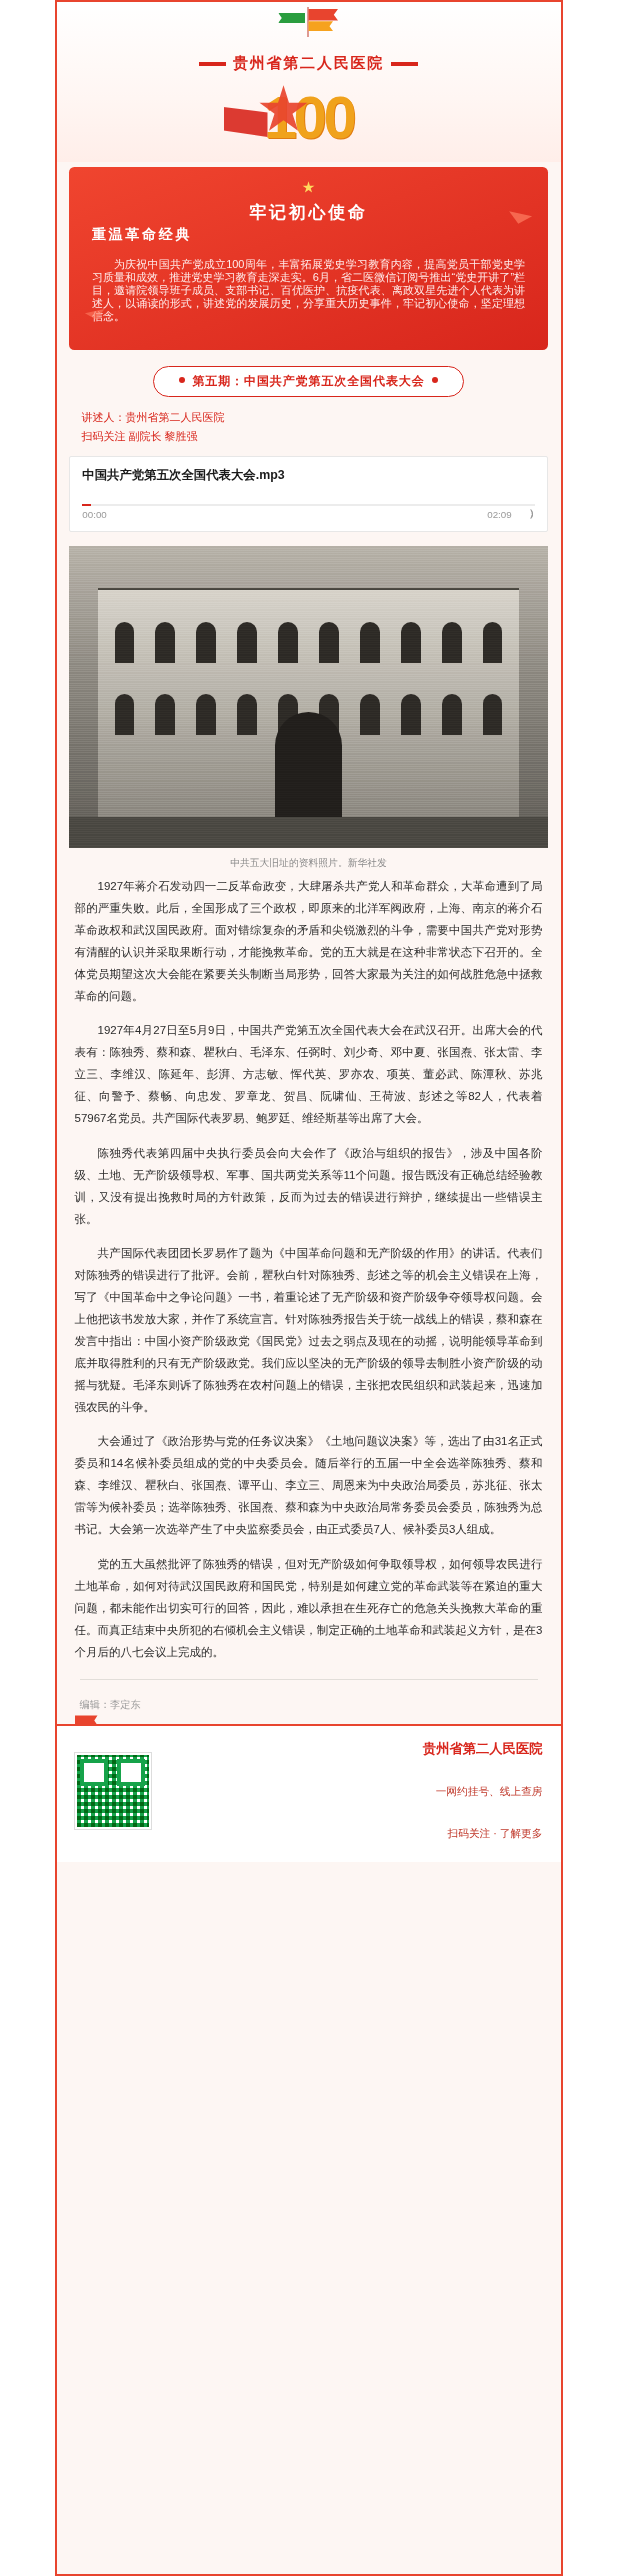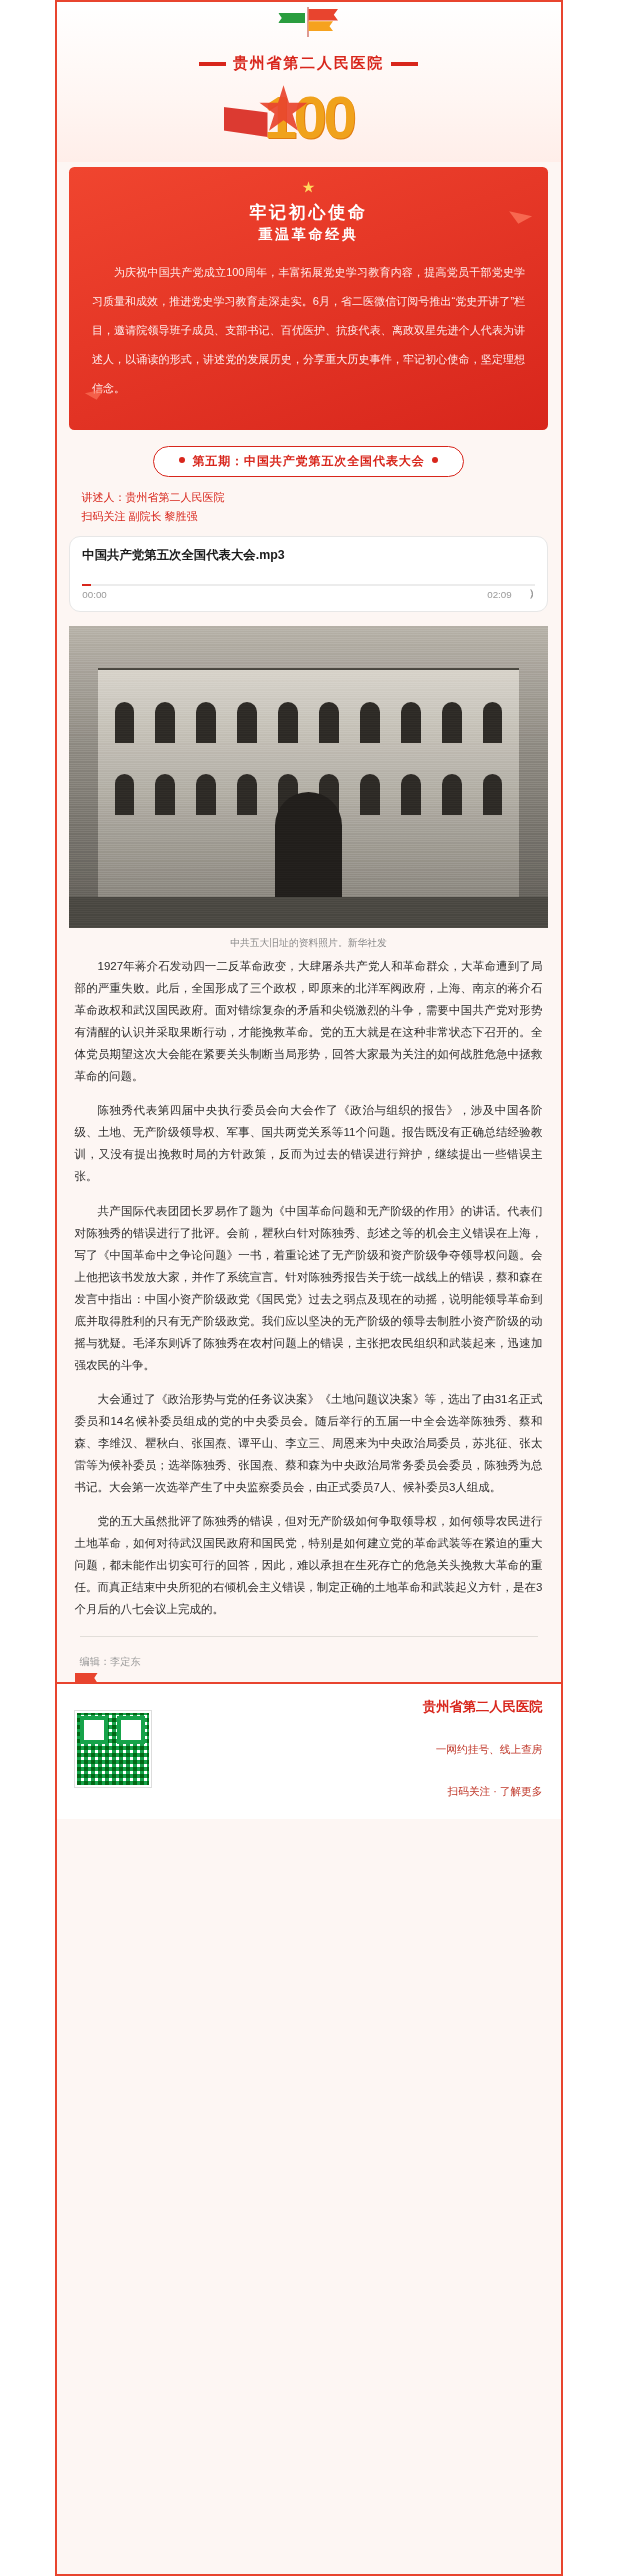--- a/index.html
+++ b/index.html
@@ -113,28 +113,27 @@
   .hero h1 {
     margin: 3.6px 0 1.8px 0;
     font-size: 17px;
     text-align: center;
     letter-spacing: 2.7px;
     font-weight: bold;
   }
   .hero h2 {
     margin: 0 0 14px 0;
     font-size: 14px;
-    text-align: center;
     letter-spacing: 2.7px;
     font-weight: bold;
   }
   .hero p {
     margin: 0;
     font-size: 11px;
-    line-height: 29px;
+    line-height: 13px;
     text-align: justify;
     text-indent: 2em;
     color: #ffeceb;
   }
   .hero .corner-deco {
     position: absolute;
     right: 16px; top: 44px;
     width: 23px; height: 12.4px;
     background: #ff7d62;
     clip-path: polygon(0 0, 100% 40%, 40% 100%);
@@ -177,21 +176,21 @@
     margin: 10.7px 25px 3.6px 25px;
     color: #d8261c;
     font-size: 11px;
     line-height: 19.5px;
   }
   
   .audio-card {
     margin: 9px 12.4px 14px 12.4px;
     background: #fff;
     border: 0.9px solid #e7e7e7;
-    border-radius: 11px;
+    border-radius: 2px;
     padding: 10.7px 12.4px 9px 12.4px;
   }
   .audio-title {
     font-size: 12.4px;
     font-weight: bold;
     color: #1a1a1a;
     margin-bottom: 19.5px;
   }
   .audio-row {
     display: flex;
@@ -450,20 +449,21 @@
         <div class="arch"></div>
       </div>
       <div class="base"></div>
       <div class="grain"></div>
     </div>
     <div class="photo-caption">中共五大旧址的资料照片。新华社发</div>
   </div>
 
   <div class="body-text">
     <p>1927年蒋介石发动四一二反革命政变，大肆屠杀共产党人和革命群众，大革命遭到了局部的严重失败。此后，全国形成了三个政权，即原来的北洋军阀政府，上海、南京的蒋介石革命政权和武汉国民政府。面对错综复杂的矛盾和尖锐激烈的斗争，需要中国共产党对形势有清醒的认识并采取果断行动，才能挽救革命。党的五大就是在这种非常状态下召开的。全体党员期望这次大会能在紧要关头制断当局形势，回答大家最为关注的如何战胜危急中拯救革命的问题。</p>
+    <p>1927年4月27日至5月9日，中国共产党第五次全国代表大会在武汉召开。出席大会的代表有：陈独秀、蔡和森、瞿秋白、毛泽东、任弼时、刘少奇、邓中夏、张国焘、张太雷、李立三、李维汉、陈延年、彭湃、方志敏、恽代英、罗亦农、项英、董必武、陈潭秋、苏兆征、向警予、蔡畅、向忠发、罗章龙、贺昌、阮啸仙、王荷波、彭述之等82人，代表着57967名党员。共产国际代表罗易、鲍罗廷、维经斯基等出席了大会。</p>
     <p>陈独秀代表第四届中央执行委员会向大会作了《政治与组织的报告》，涉及中国各阶级、土地、无产阶级领导权、军事、国共两党关系等11个问题。报告既没有正确总结经验教训，又没有提出挽救时局的方针政策，反而为过去的错误进行辩护，继续提出一些错误主张。</p>
     <p>共产国际代表团团长罗易作了题为《中国革命问题和无产阶级的作用》的讲话。代表们对陈独秀的错误进行了批评。会前，瞿秋白针对陈独秀、彭述之等的机会主义错误在上海，写了《中国革命中之争论问题》一书，着重论述了无产阶级和资产阶级争夺领导权问题。会上他把该书发放大家，并作了系统宣言。针对陈独秀报告关于统一战线上的错误，蔡和森在发言中指出：中国小资产阶级政党《国民党》过去之弱点及现在的动摇，说明能领导革命到底并取得胜利的只有无产阶级政党。我们应以坚决的无产阶级的领导去制胜小资产阶级的动摇与犹疑。毛泽东则诉了陈独秀在农村问题上的错误，主张把农民组织和武装起来，迅速加强农民的斗争。</p>
     <p>大会通过了《政治形势与党的任务议决案》《土地问题议决案》等，选出了由31名正式委员和14名候补委员组成的党的中央委员会。随后举行的五届一中全会选举陈独秀、蔡和森、李维汉、瞿秋白、张国焘、谭平山、李立三、周恩来为中央政治局委员，苏兆征、张太雷等为候补委员；选举陈独秀、张国焘、蔡和森为中央政治局常务委员会委员，陈独秀为总书记。大会第一次选举产生了中央监察委员会，由正式委员7人、候补委员3人组成。</p>
     <p>党的五大虽然批评了陈独秀的错误，但对无产阶级如何争取领导权，如何领导农民进行土地革命，如何对待武汉国民政府和国民党，特别是如何建立党的革命武装等在紧迫的重大问题，都未能作出切实可行的回答，因此，难以承担在生死存亡的危急关头挽救大革命的重任。而真正结束中央所犯的右倾机会主义错误，制定正确的土地革命和武装起义方针，是在3个月后的八七会议上完成的。</p>
   </div>
 
   <div class="editor-line">编辑：李定东</div>
 
   <div class="footer">
     <div class="footer-flag"></div>

